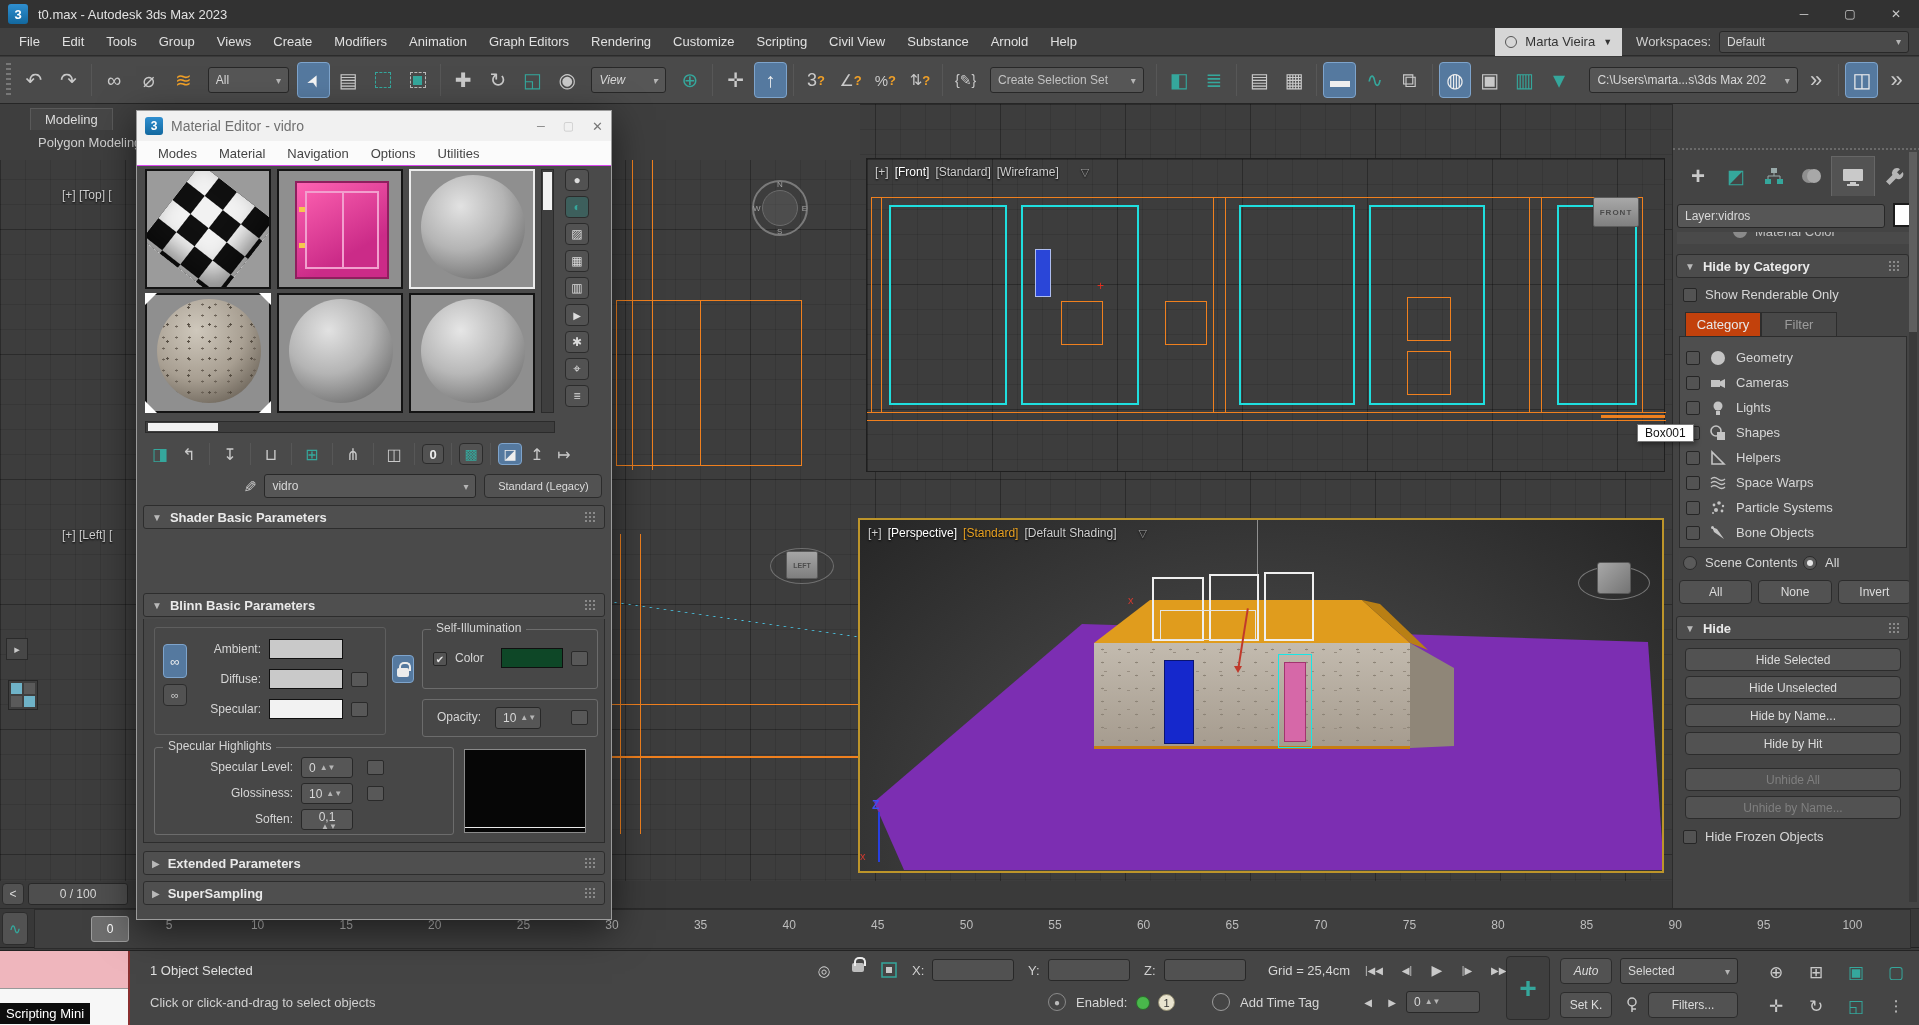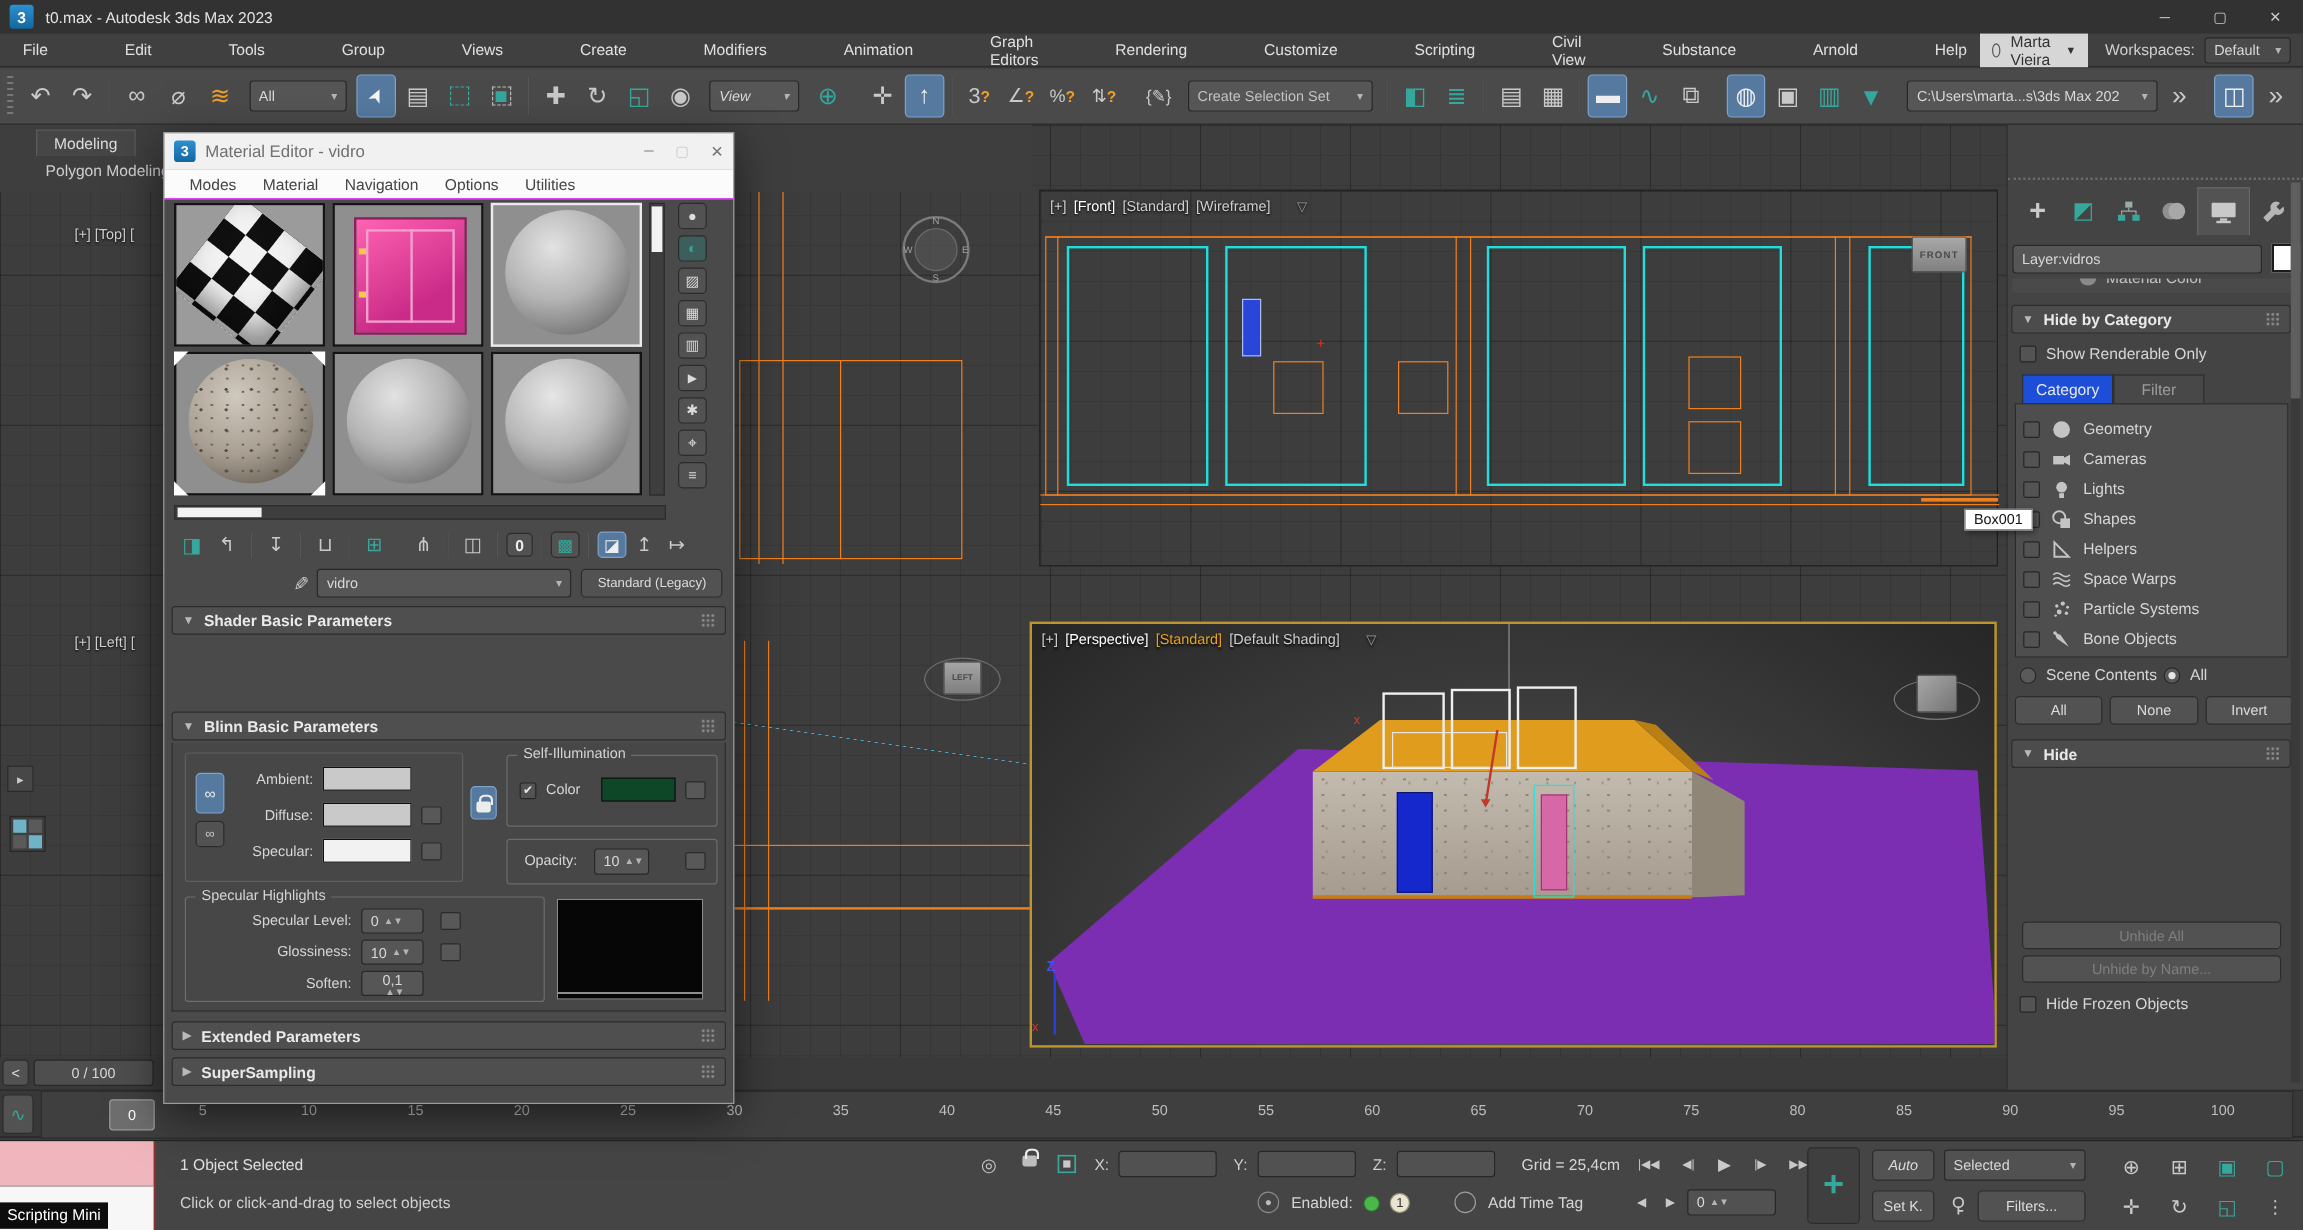--- a/index.html
+++ b/index.html
@@ -48,21 +48,21 @@
     <span style="margin-left:8px;width:20px;height:20px;background:linear-gradient(#2f8fd0,#12689f);border-radius:3px;color:#fff;font-weight:bold;font-size:13px;display:flex;align-items:center;justify-content:center;">3</span>
     <span style="margin-left:10px;color:#e2e2e2;font-size:13px;">t0.max - Autodesk 3ds Max 2023</span>
     <span style="margin-left:auto;display:flex;height:28px;">
       <span class="ico" style="width:46px;font-size:12px;">─</span>
       <span class="ico" style="width:46px;font-size:12px;">▢</span>
       <span class="ico" style="width:46px;font-size:12px;">✕</span>
     </span>
   </div>
 
   <div class="abs" style="left:0;top:28px;width:1919px;height:28px;background:#404040;display:flex;align-items:center;border-bottom:1px solid #2b2b2b;">
-    <div style="display:flex;align-items:center;padding-left:8px;gap:42px;">
+    <div style="display:flex;align-items:center;padding-left:8px;">
 
     <span class="menu-item" style="padding:0 11px;color:#e0e0e0;font-size:13px;">File</span>
         <span class="menu-item" style="padding:0 11px;color:#e0e0e0;font-size:13px;">Edit</span>
         <span class="menu-item" style="padding:0 11px;color:#e0e0e0;font-size:13px;">Tools</span>
         <span class="menu-item" style="padding:0 11px;color:#e0e0e0;font-size:13px;">Group</span>
         <span class="menu-item" style="padding:0 11px;color:#e0e0e0;font-size:13px;">Views</span>
         <span class="menu-item" style="padding:0 11px;color:#e0e0e0;font-size:13px;">Create</span>
         <span class="menu-item" style="padding:0 11px;color:#e0e0e0;font-size:13px;">Modifiers</span>
         <span class="menu-item" style="padding:0 11px;color:#e0e0e0;font-size:13px;">Animation</span>
         <span class="menu-item" style="padding:0 11px;color:#e0e0e0;font-size:13px;">Graph Editors</span>
@@ -538,21 +538,21 @@
     </div>
 
     <div class="roll" style="left:3px;right:10px;top:150px;background:#4c4c4c;">
       <span class="arrow">▼</span>
         <b>Hide by Category</b>
         <span class="grip"></span>
     </div>
     <span class="cb" style="position:absolute;left:10px;top:184px;"></span>
     <span style="position:absolute;left:32px;top:183px;font-size:13px;">Show Renderable Only</span>
 
-    <span style="position:absolute;left:12px;top:208px;width:76px;height:24px;background:#1d4ed8;border:1px solid #2d2d2d;border-bottom:none;display:flex;align-items:center;justify-content:center;font-size:13px;color:#e8e8e8;">Category</span>
+    <span style="position:absolute;left:12px;top:208px;width:76px;height:24px;background:#c2410c;border:1px solid #2d2d2d;border-bottom:none;display:flex;align-items:center;justify-content:center;font-size:13px;color:#e8e8e8;">Category</span>
     <span style="position:absolute;left:88px;top:208px;width:76px;height:24px;background:#484848;border:1px solid #2d2d2d;border-bottom:none;display:flex;align-items:center;justify-content:center;font-size:13px;color:#9c9c9c;">Filter</span>
 
     <div style="position:absolute;left:6px;top:232px;width:228px;height:212px;background:#4e4e4e;border:1px solid #2d2d2d;padding:8px 0 0 6px;">
       <div style="display:flex;align-items:center;gap:10px;height:25px;">
         <span class="cb"></span>
         <span>
             <svg width="16" height="16">
               <circle cx="8" cy="8" r="7" fill="#c4c4c4"></circle>
             </svg>
           </span>
@@ -642,20 +642,27 @@
     <span class="btn" style="flex:1;height:24px;">All</span>
         <span class="btn" style="flex:1;height:24px;">None</span>
         <span class="btn" style="flex:1;height:24px;">Invert</span>
       </div>
 
     <div class="roll" style="left:3px;right:10px;top:512px;background:#4c4c4c;">
       <span class="arrow">▼</span>
         <b>Hide</b>
         <span class="grip"></span>
     </div>
+    <div style="position:absolute;left:12px;top:544px;width:216px;display:flex;flex-direction:column;gap:5px;">
+
+    <span class="btn" style="height:23px;">Hide Selected</span>
+        <span class="btn" style="height:23px;">Hide Unselected</span>
+        <span class="btn" style="height:23px;">Hide by Name...</span>
+        <span class="btn" style="height:23px;">Hide by Hit</span>
+      </div>
     <div style="position:absolute;left:12px;top:664px;width:216px;display:flex;flex-direction:column;gap:5px;">
 
     <span class="btn disabled" style="height:23px;">Unhide All</span>
         <span class="btn disabled" style="height:23px;">Unhide by Name...</span>
       </div>
     <span class="cb" style="position:absolute;left:10px;top:726px;"></span>
     <span style="position:absolute;left:32px;top:725px;font-size:13px;">Hide Frozen Objects</span>
 
     <div style="position:absolute;right:2px;top:48px;width:8px;height:750px;background:#3a3a3a;">
         <div style="width:8px;height:180px;background:#5f5f5f;"></div>

